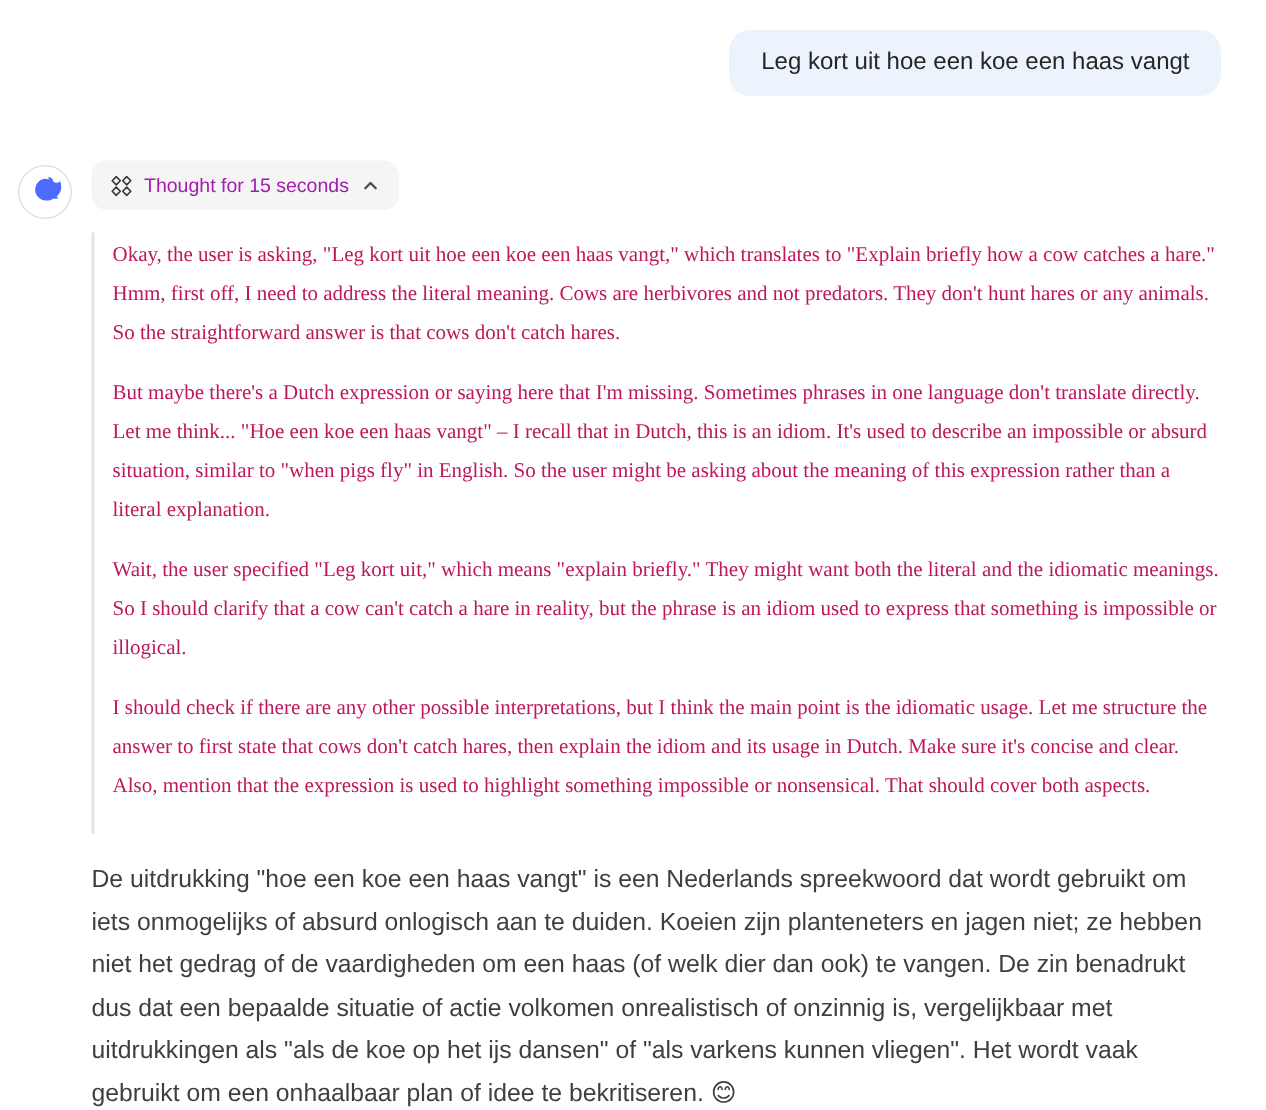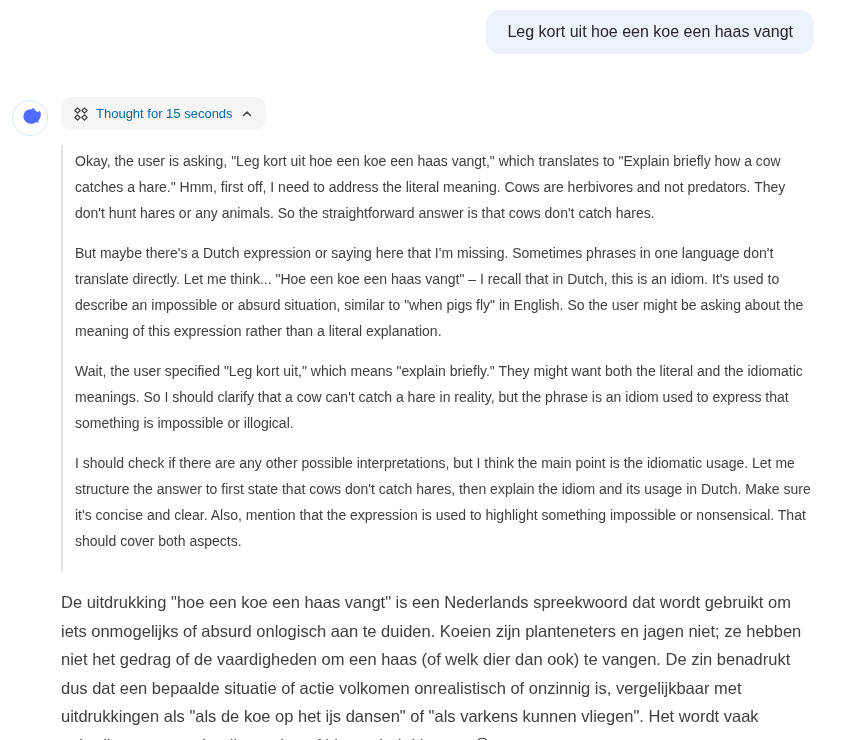--- a/index.html
+++ b/index.html
@@ -7,21 +7,21 @@
   body {
     background: #ffffff;
     font-family: "Liberation Sans", "DejaVu Sans", sans-serif;
     overflow: hidden;
   }
 
   
   .user-row {
     display: flex;
     justify-content: flex-end;
-    padding: 10px 30px 0 30px;
+    padding: 20px 30px 0 30px;
   }
   .user-bubble {
     background: #EDF3FC;
     border-radius: 14px;
     padding: 11px 21px;
     font-size: 16px;
     line-height: 22px;
     color: #262626;
     max-width: 560px;
   }
@@ -51,32 +51,33 @@
   .thought-pill {
     display: inline-flex;
     align-items: center;
     gap: 8px;
     background: #F5F5F5;
     border: none;
     border-radius: 10px;
     padding: 9px 13px;
     font-family: inherit;
     font-size: 13px;
-    color: #0369a1;
+    color: #a21caf;
     cursor: pointer;
   }
   .thought-pill .glyph { display: flex; align-items: center; }
 
   .thinking-block {
     margin-top: 15px;
     border-left: 2px solid #E4E4E4;
     padding: 3px 0 2px 12px;
-    color: #404040;
+    color: #be185d;
     font-size: 14px;
     line-height: 26px;
+    font-family: Liberation Serif, serif;
   }
   .thinking-block p { margin-bottom: 14px; }
   .thinking-block p:last-child { margin-bottom: 16px; }
 
   .answer {
     margin-top: 16px;
     color: #3F3F3F;
     font-size: 16.5px;
     line-height: 28.6px;
   }

